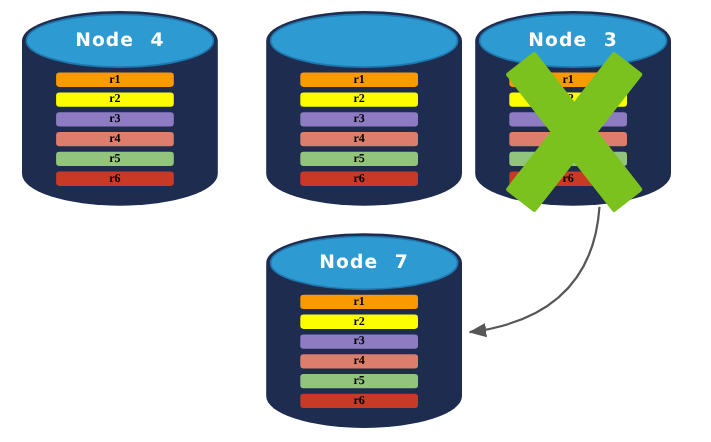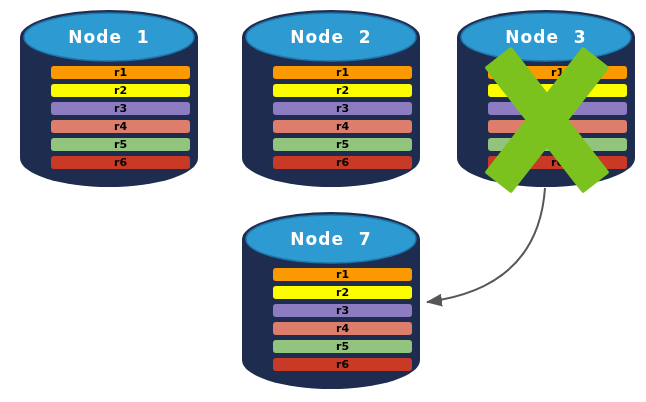--- a/index.html
+++ b/index.html
@@ -9,22 +9,22 @@
   }
   .node{position:absolute;width:182px;height:186px;}
   .node svg.cyl{position:absolute;left:0;top:0;width:182px;height:186px;}
   .node-title{
     position:absolute;left:0;top:19px;width:182px;height:24px;line-height:24px;
     text-align:center;color:#ffffff;font-size:17px;font-weight:bold;
     letter-spacing:1px;word-spacing:8px;
   }
   .rows{position:absolute;left:33px;top:60px;width:116px;}
   .row{
-    position:absolute;left:0;width:139px;height:13px;border-radius:3px;
-    display:flex;align-items:flex-start;justify-content:center;
+    position:absolute;left:0;width:107px;height:13px;border-radius:3px;
+    display:flex;align-items:flex-start;justify-content:center;font-family:Liberation Serif, serif;
   }
   .row span{color:#000000;font-size:11px;font-weight:bold;line-height:13px;}
   .row.i0{top:0px}.row.i1{top:18px}.row.i2{top:36px}.row.i3{top:54px}.row.i4{top:72px}.row.i5{top:90px}
   .x-mark{position:absolute;left:0;top:0;width:182px;height:186px;pointer-events:none;}
   .x-bar{
     position:absolute;left:75px;top:34px;width:34px;height:160px;border-radius:2px;
   }
   .x-bar.a{transform:rotate(38deg);}
   .x-bar.b{transform:rotate(-38deg);}
   .arrow-layer{position:absolute;left:0;top:0;width:646px;height:402px;pointer-events:none;}
@@ -32,21 +32,21 @@
 </head>
 <body>
 
 <div class="canvas">
 
   <div class="node" style="left:18px;top:6px;">
     <svg class="cyl" viewBox="0 0 182 186">
       <path d="M2,31 A89,27 0 0 1 180,31 L180,152 A89,29 0 0 1 2,152 Z" fill="#1E2D4F"></path>
       <ellipse stroke-width="1.5" cx="91" cy="31" rx="85" ry="24" fill="#2E9AD2" stroke="#1F77AE"></ellipse>
     </svg>
-    <div class="node-title">Node 1</div>
+    <div class="node-title">Node 4</div>
     <div class="rows">
       <div class="row i0" style="background-color: rgb(251, 153, 1);">
           <span>r1</span>
         </div>
       <div class="row i1" style="background-color: rgb(252, 254, 0);">
           <span>r2</span>
         </div>
       <div class="row i2" style="background-color: rgb(142, 124, 195);">
           <span>r3</span>
         </div>
@@ -60,21 +60,20 @@
           <span>r6</span>
         </div>
     </div>
   </div>
 
   <div class="node" style="left:240px;top:6px;">
     <svg class="cyl" viewBox="0 0 182 186">
       <path d="M2,31 A89,27 0 0 1 180,31 L180,152 A89,29 0 0 1 2,152 Z" fill="#1E2D4F"></path>
       <ellipse stroke-width="1.5" cx="91" cy="31" rx="85" ry="24" fill="#2E9AD2" stroke="#1F77AE"></ellipse>
     </svg>
-    <div class="node-title">Node 2</div>
     <div class="rows">
       <div class="row i0" style="background-color: rgb(251, 153, 1);">
           <span>r1</span>
         </div>
       <div class="row i1" style="background-color: rgb(252, 254, 0);">
           <span>r2</span>
         </div>
       <div class="row i2" style="background-color: rgb(142, 124, 195);">
           <span>r3</span>
         </div>
@@ -83,21 +82,21 @@
         </div>
       <div class="row i4" style="background-color: rgb(147, 196, 125);">
           <span>r5</span>
         </div>
       <div class="row i5" style="background-color: rgb(201, 58, 38);">
           <span>r6</span>
         </div>
     </div>
   </div>
 
-  <div class="node" style="left:455px;top:6px;">
+  <div class="node" style="left:430px;top:6px;">
     <svg class="cyl" viewBox="0 0 182 186">
       <path d="M2,31 A89,27 0 0 1 180,31 L180,152 A89,29 0 0 1 2,152 Z" fill="#1E2D4F"></path>
       <ellipse stroke-width="1.5" cx="91" cy="31" rx="85" ry="24" fill="#2E9AD2" stroke="#1F77AE"></ellipse>
     </svg>
     <div class="node-title">Node 3</div>
     <div class="rows">
       <div class="row i0" style="background-color: rgb(251, 153, 1);">
           <span>r1</span>
         </div>
       <div class="row i1" style="background-color: rgb(252, 254, 0);">

